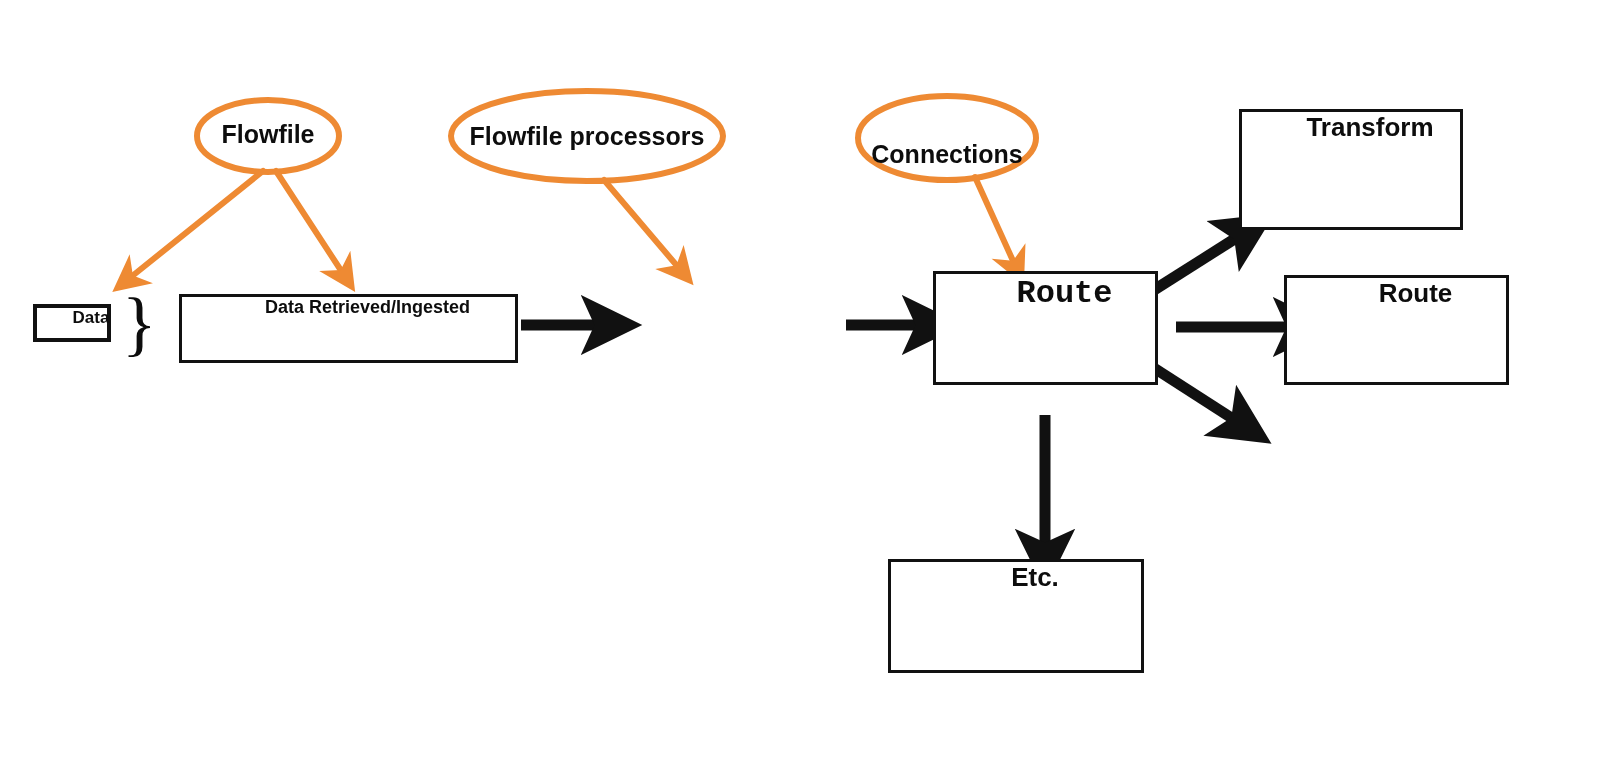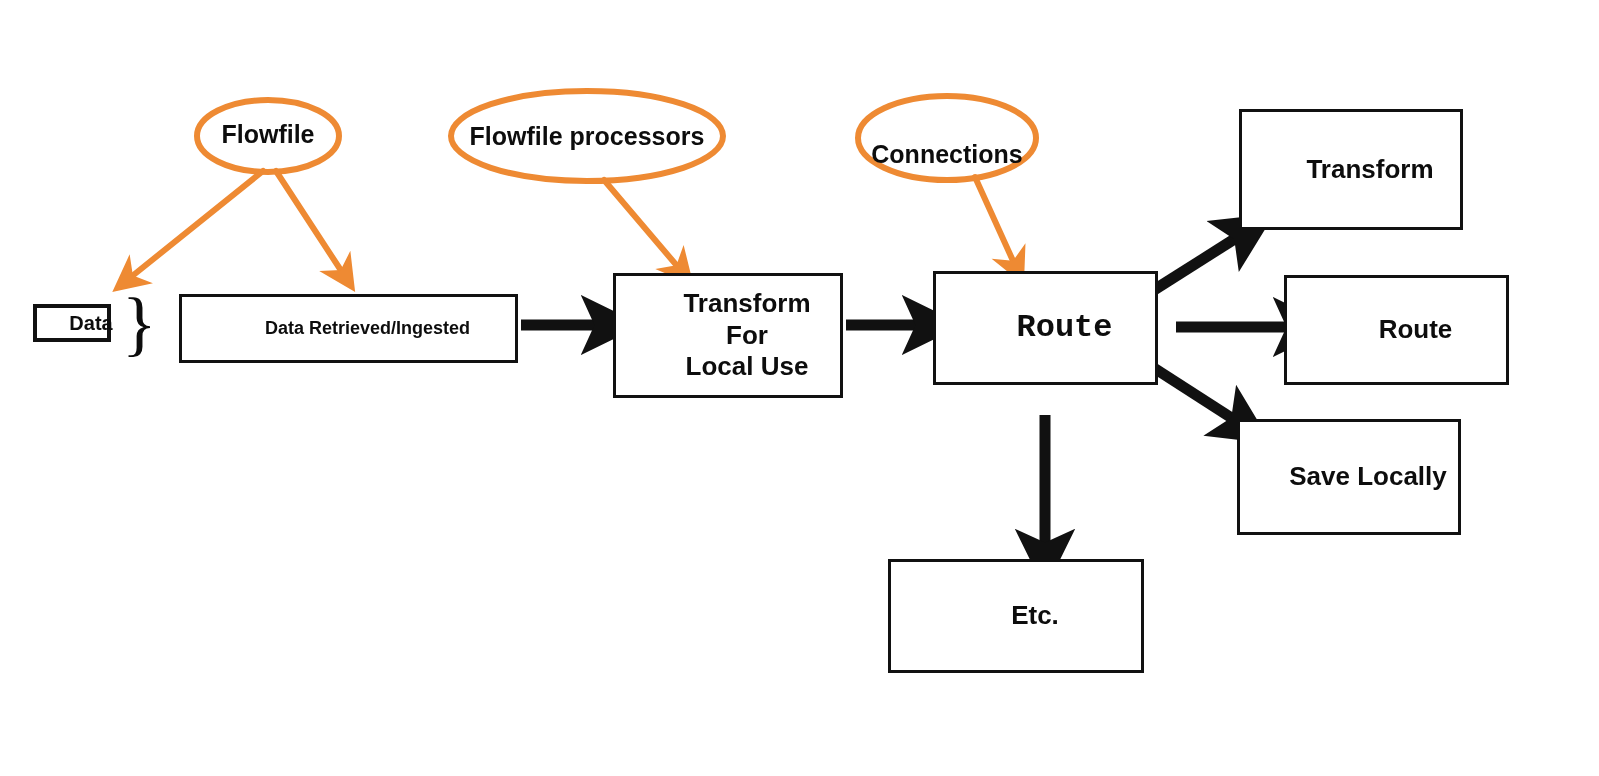--- a/index.html
+++ b/index.html
@@ -25,21 +25,20 @@
     width: 1599px;
     height: 776px;
     pointer-events: none;
   }
   .node {
     position: absolute;
     box-sizing: border-box;
     background: #ffffff;
     border: 3px solid #111111;
     display: flex;
-    align-items: center;
     justify-content: center;
     text-align: center;
     font-family: "Liberation Sans", sans-serif;
     font-weight: bold;
     color: #0d0d0d;
     line-height: 1.22;
     z-index: 3;
     padding-left: 38px;
   }
   .node-label {
@@ -103,50 +102,43 @@
 
     <line x1="1154" y1="290" x2="1244" y2="233" stroke="#111111" stroke-width="11" marker-end="url(#blackhead)"></line>
 
     <line x1="1176" y1="327" x2="1298" y2="327" stroke="#111111" stroke-width="11" marker-end="url(#blackhead)"></line>
 
     <line x1="1154" y1="368" x2="1241" y2="424" stroke="#111111" stroke-width="11" marker-end="url(#blackhead)"></line>
 
     <line x1="1045" y1="415" x2="1045" y2="554" stroke="#111111" stroke-width="11" marker-end="url(#blackhead)"></line>
   </svg>
 
-  <div class="node small" style="left:33px; top:304px; width:78px; height:38px; font-size:20px;">
+  <div class="node small" style="left:33px; top:304px; width:78px; height:38px; font-size:17px;">
     <span class="node-label">Data</span>
   </div>
 
   <div class="brace" style="left:122px; top:287px; font-size:72px;">}</div>
 
   <div class="node" style="left:179px; top:294px; width:339px; height:69px; font-size:18px;">
     <span class="node-label">Data Retrieved/Ingested</span>
   </div>
 
-  <div class="node" style="left:613px; top:273px; width:230px; height:125px; font-size:26px;">
-    <span class="node-label">Transform For
-Local Use</span>
-  </div>
 
   <div class="node" style="left:933px; top:271px; width:225px; height:114px; font-size:32px;font-family:Liberation Mono, monospace;">
     <span class="node-label">Route</span>
   </div>
 
   <div class="node" style="left:1239px; top:109px; width:224px; height:121px; font-size:26px;">
     <span class="node-label">Transform</span>
   </div>
 
   <div class="node" style="left:1284px; top:275px; width:225px; height:110px; font-size:26px;">
     <span class="node-label">Route</span>
   </div>
 
-  <div class="node" style="left:1237px; top:419px; width:224px; height:116px; font-size:26px;">
-    <span class="node-label">Save Locally</span>
-  </div>
 
   <div class="node" style="left:888px; top:559px; width:256px; height:114px; font-size:26px;">
     <span class="node-label">Etc.</span>
   </div>
 
   <div class="callout-label" style="left:168px; top:120px; width:200px; font-size:25px;">Flowfile</div>
 
   <div class="callout-label" style="left:437px; top:122px; width:300px; font-size:25px;">Flowfile processors</div>
 
   <div class="callout-label" style="left:847px; top:124px; width:200px; font-size:25px;margin-top:16px;">Connections</div>

